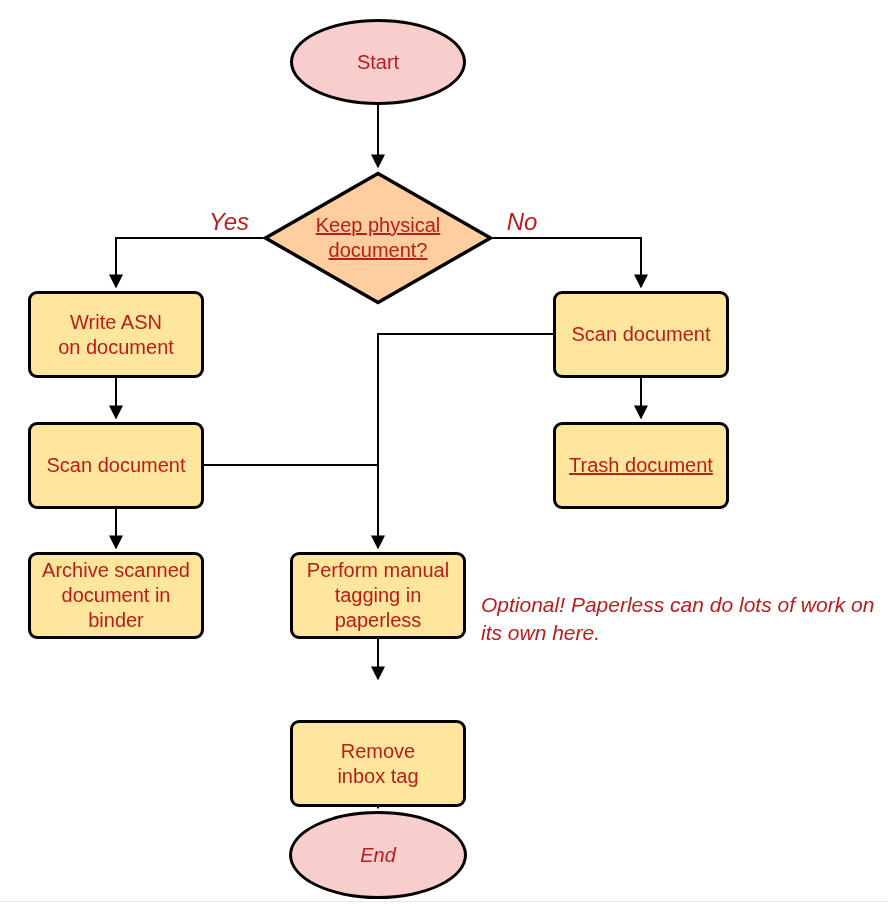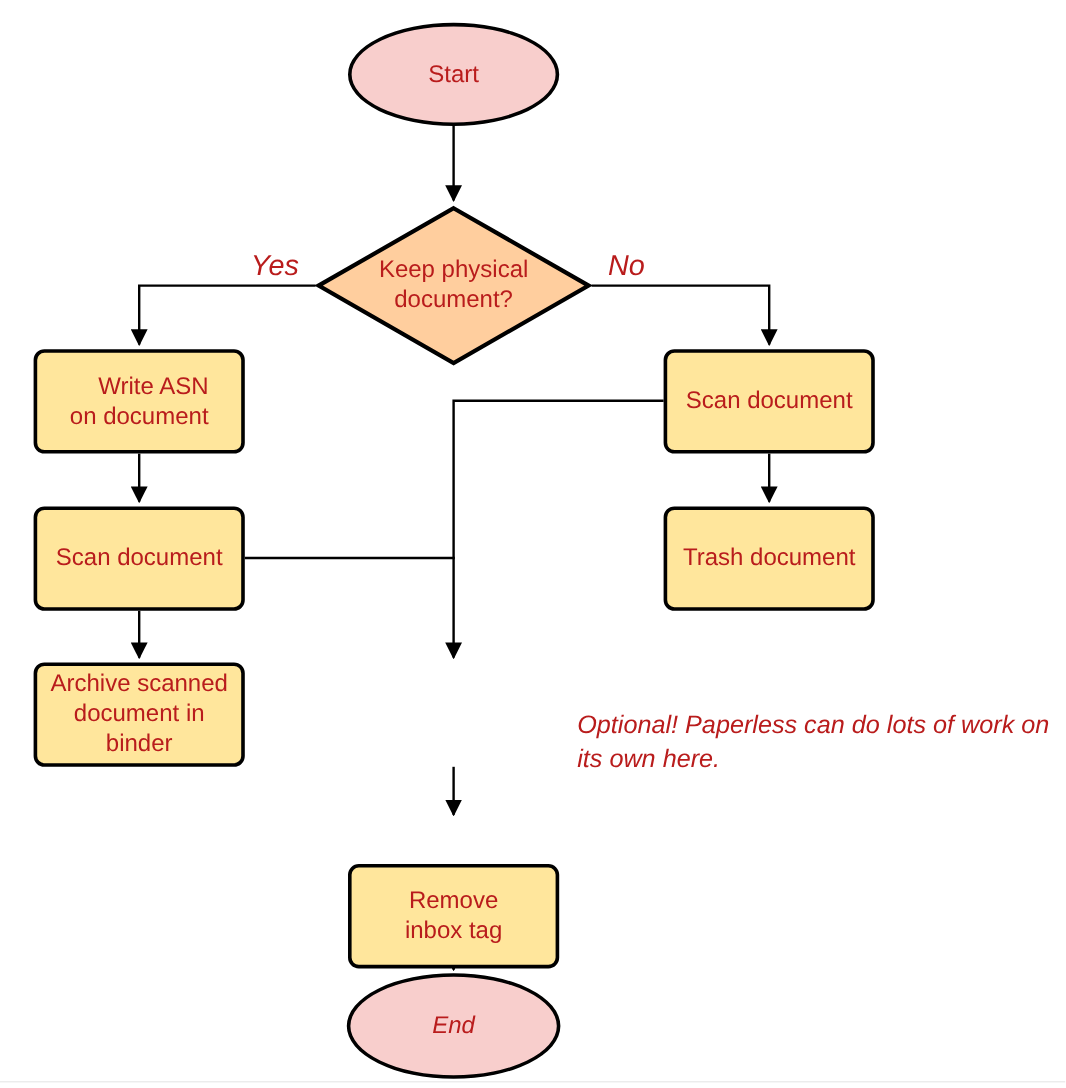--- a/index.html
+++ b/index.html
@@ -55,20 +55,21 @@
     font-size: 20px;
     line-height: 1.25;
   }
   .decision-wrap svg {
     position: absolute;
     left: 0; top: 0;
   }
   .decision-wrap .label {
     position: relative;
     z-index: 1;
+    text-decoration: underline;
   }
   .edge-label {
     position: absolute;
     font-size: 24px;
     text-align: center;
     width: 56px;
     font-style: italic;
   }
   .note {
     position: absolute;
@@ -117,43 +118,48 @@
   </div>
 
   <div class="decision-wrap" style="left:262px; top:170px; width:232px; height:136px;">
     <svg width="232" height="136" viewBox="0 0 232 136" xmlns="http://www.w3.org/2000/svg">
       <polygon points="116,3.5 228.5,68 116,132.5 3.5,68" style="fill:var(--decision-fill,#FFCE9E); stroke:var(--stroke,#000); stroke-width:3.5;"></polygon>
     </svg>
     <span class="label">Keep physical
 document?</span>
   </div>
 
-  <div class="shape process" style="left:28px; top:291px; width:176px; height:87px;text-align:right;">
+  <div class="shape process" style="left:28px; top:291px; width:176px; height:87px;">
     <span>Write ASN
 on document</span>
   </div>
 
   <div class="shape process" style="left:28px; top:422px; width:176px; height:87px;">
     <span>Scan document</span>
   </div>
 
   <div class="shape process" style="left:28px; top:552px; width:176px; height:87px;">
     <span>Archive scanned
 document in
 binder</span>
   </div>
 
   <div class="shape process" style="left:553px; top:291px; width:176px; height:87px;">
     <span>Scan document</span>
   </div>
 
-  <div class="shape process" style="left:553px; top:422px; width:176px; height:87px;">
+  <div class="shape process" style="left:553px; top:422px; width:176px; height:87px;text-decoration:underline;">
     <span>Trash document</span>
   </div>
 
+  <div class="shape process" style="left:290px; top:552px; width:176px; height:87px;">
+    <span>Perform manual
+tagging in
+paperless</span>
+  </div>
 
   <div class="shape process" style="left:290px; top:720px; width:176px; height:87px;">
     <span>Remove
 inbox tag</span>
   </div>
 
   <div class="shape terminal" style="left:289px; top:811px; width:178px; height:88px;font-style:italic;">
     <span>End</span>
   </div>
 

